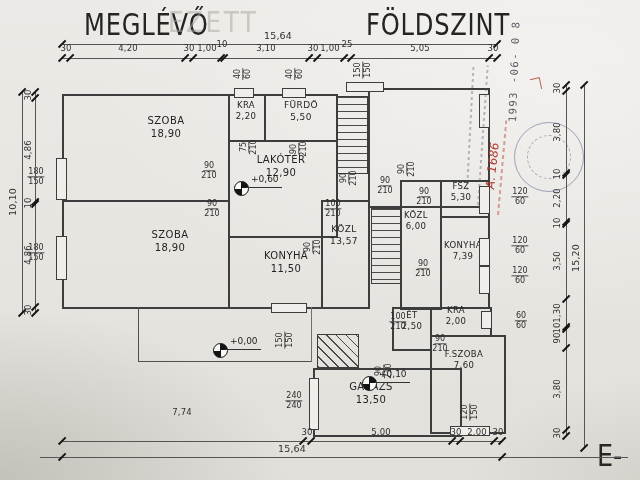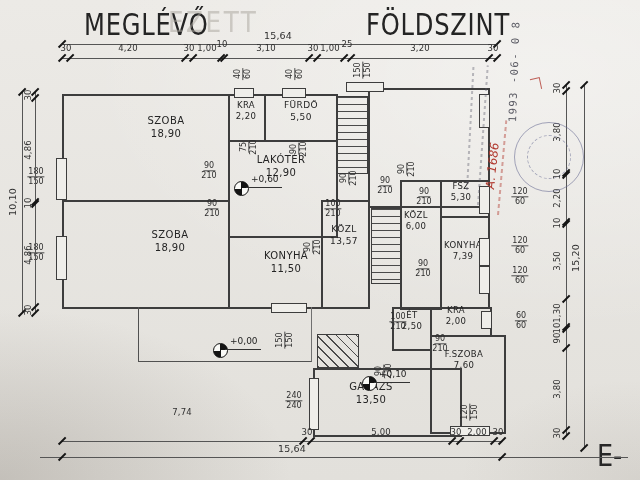--- a/index.html
+++ b/index.html
@@ -286,21 +286,21 @@
     <div class="tick" style="left: 492px; top: 43px;"></div>
     <div class="dlabel" style="left: 66px; top: 48px;">30</div>
     <div class="dlabel" style="left: 128px; top: 48px;">4,20</div>
     <div class="dlabel" style="left: 189px; top: 48px;">30</div>
     <div class="dlabel" style="left: 207px; top: 48px;">1,00</div>
     <div class="dlabel" style="left: 222px; top: 44px;">10</div>
     <div class="dlabel" style="left: 266px; top: 48px;">3,10</div>
     <div class="dlabel" style="left: 313px; top: 48px;">30</div>
     <div class="dlabel" style="left: 330px; top: 48px;">1,00</div>
     <div class="dlabel" style="left: 347px; top: 44px;">25</div>
-    <div class="dlabel" style="left: 420px; top: 48px;">3,20</div>
+    <div class="dlabel" style="left: 420px; top: 48px;">5,05</div>
     <div class="dlabel" style="left: 493px; top: 48px;">30</div>
     <div class="dlabel big" style="left: 278px; top: 35px;">15,64</div>
     <div class="line" style="left: 62px; top: 441px; width: 440px; height: 1px;"></div>
     <div class="line" style="left: 40px; top: 457px; width: 588px; height: 1px;"></div>
     <div class="tick" style="left: 57px; top: 440px;"></div>
     <div class="tick" style="left: 298px; top: 440px;"></div>
     <div class="tick" style="left: 306px; top: 440px;"></div>
     <div class="tick" style="left: 447px; top: 440px;"></div>
     <div class="tick" style="left: 455px; top: 440px;"></div>
     <div class="tick" style="left: 489px; top: 440px;"></div>

